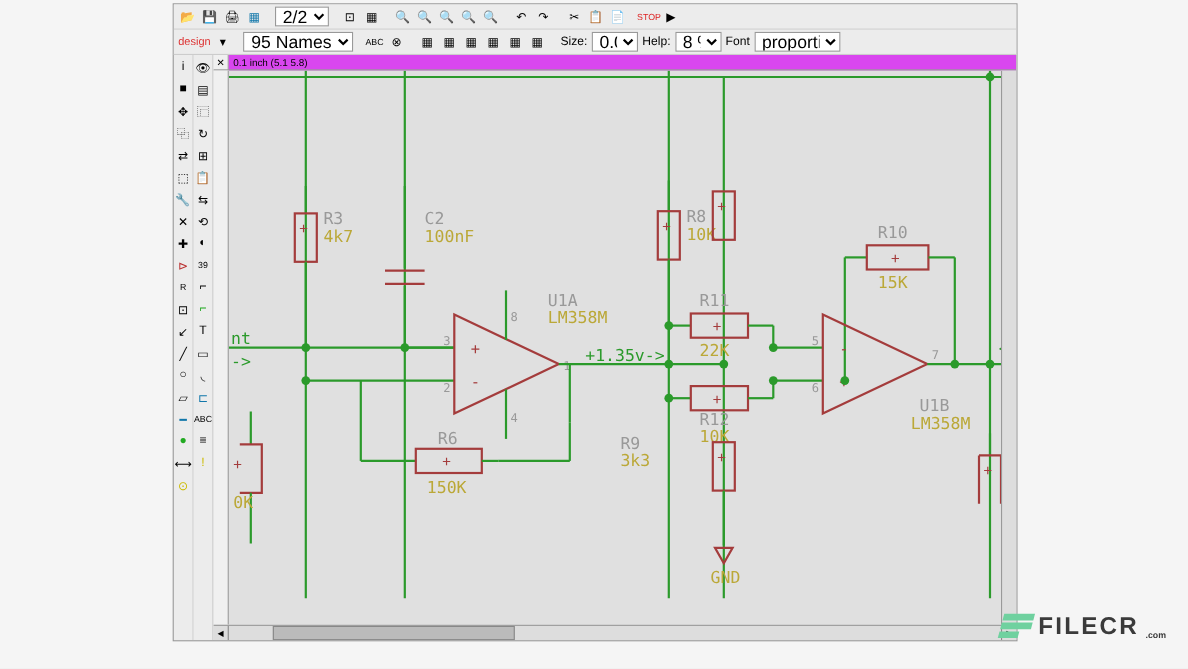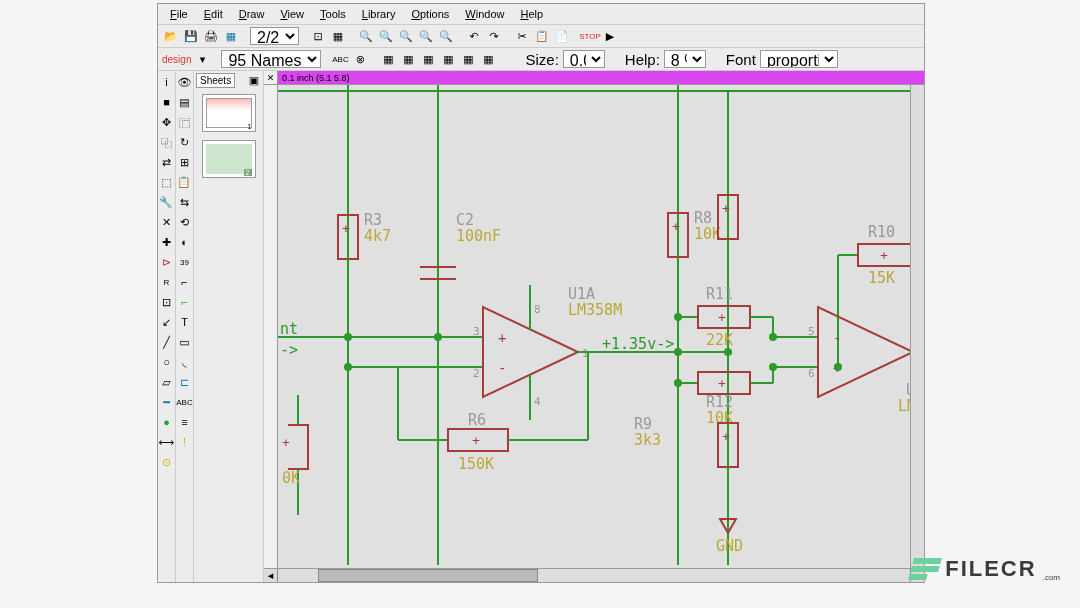--- a/index.html
+++ b/index.html
@@ -5,21 +5,21 @@
   * { margin:0; padding:0; box-sizing:border-box; }
   body { background:#f5f5f5; font-family:Tahoma,Geneva,sans-serif; font-size:11px; width:1080px; height:608px; overflow:hidden; position:relative; }
   .app { position:absolute; left:157px; top:3px; width:768px; height:580px; background:#e8e8e8; border:1px solid #999; display:flex; flex-direction:column; }
   .menubar { display:flex; gap:0; padding:2px 4px; background:#ececec; border-bottom:1px solid #ccc; }
   .menubar span { padding:2px 8px; cursor:default; }
   .menubar span:first-letter { text-decoration:underline; }
   .toolbar { display:flex; align-items:center; gap:2px; padding:2px 4px; background:#ececec; border-bottom:1px solid #ccc; min-height:22px; }
   .tbtn { width:18px; height:18px; display:flex; align-items:center; justify-content:center; font-size:11px; border:1px solid transparent; cursor:default; }
   .sel { height:18px; font-size:16px; border:1px solid #999; background:#fff; padding:0 2px; }
   .sep { width:6px; }
-  .lbl { padding:0 2px; font-size:15px;margin-left:16px; }
+  .lbl { padding:0 2px; font-size:11px; }
   .workrow { flex:1; display:flex; overflow:hidden; }
   .leftcol { width:18px; display:flex; flex-direction:column; gap:2px; padding:2px 0; background:#ececec; border-right:1px solid #ccc; align-items:center; }
   .leftcol2 { width:18px; display:flex; flex-direction:column; gap:2px; padding:2px 0; background:#ececec; border-right:1px solid #ccc; align-items:center; }
   .sheets { width:70px; background:#ececec; border-right:1px solid #ccc; display:flex; flex-direction:column; }
   .sheettab { font-size:10px; padding:1px 3px; border:1px solid #999; background:#fff; margin:2px; display:inline-block; }
   .thumb { margin:4px auto; width:54px; height:38px; border:1px solid #999; background:#fff; position:relative; font-size:7px; }
   .canvas-wrap { flex:1; display:flex; flex-direction:column; overflow:hidden; background:#e0e0e0; }
   .ruler-corner { display:flex; }
   .rulerh { height:14px; background:#d946ef; border-bottom:1px solid #999; font-size:9px; padding-left:4px; line-height:14px; flex:1; }
   .canvas-row { flex:1; display:flex; overflow:hidden; }
@@ -33,38 +33,27 @@
   svg text { font-family:monospace; }
   .comp-name { fill:#999; font-size:15px; }
   .comp-val { fill:#bba838; font-size:15px; }
   .net { stroke:#2b9a2b; stroke-width:2; fill:none; }
   .comp { stroke:#a43c3c; stroke-width:2; fill:none; }
   .junc { fill:#2b9a2b; }
   .pin { fill:#999; font-size:11px; }
   .watermark { position:absolute; right:20px; bottom:26px; font-family:Arial,sans-serif; font-size:22px; font-weight:bold; letter-spacing:2px; color:#3a3a3a; display:flex; align-items:center; gap:6px; }
   .watermark .bars{display:flex;flex-direction:column;gap:2px;transform:skewX(-15deg);}
   .watermark .bars span{display:block;width:28px;height:6px;background:#6fd19f;}
-  .watermark .sub{font-size:8px;font-weight:normal;letter-spacing:0;align-self:flex-end;}
+  .watermark .sub{font-size:8px;font-weight:bold;letter-spacing:0;align-self:flex-end;}
 </style>
 </head>
 <body>
 
 <div class="app">
 
-  <div class="menubar">
-    <span>File</span>
-    <span>Edit</span>
-    <span>Draw</span>
-    <span>View</span>
-    <span>Tools</span>
-    <span>Library</span>
-    <span>Options</span>
-    <span>Window</span>
-    <span>Help</span>
-  </div>
 
   <div class="toolbar">
     <div class="tbtn">📂</div>
     <div class="tbtn">💾</div>
     <div class="tbtn">🖨</div>
     <div class="tbtn" style="color:#17a">▦</div>
     <div class="sep"></div>
     <select class="sel"><option>2/2</option></select>
     <div class="sep"></div>
     <div class="tbtn">⊡</div>
@@ -151,34 +140,20 @@
       <div class="tbtn" style="color:#2a2">⌐</div>
       <div class="tbtn">T</div>
       <div class="tbtn">▭</div>
       <div class="tbtn">◟</div>
       <div class="tbtn" style="color:#17a">⊏</div>
       <div class="tbtn" style="font-size:8px">ABC</div>
       <div class="tbtn">≡</div>
       <div class="tbtn" style="color:#cb0">!</div>
     </div>
 
-    <div class="sheets">
-      <div style="display:flex;align-items:center">
-        <span class="sheettab">Sheets</span>
-        <span class="tbtn" style="margin-left:auto">▣</span>
-      </div>
-      <div class="thumb">
-        <div style="position:absolute;inset:3px;border:1px solid #a99;background:linear-gradient(#fbb,#fff 40%)"></div>
-        <div style="position:absolute;bottom:1px;right:3px">1</div>
-      </div>
-      <div class="thumb">
-        <div style="position:absolute;inset:3px;background:#cde5cc"></div>
-        <div style="position:absolute;bottom:1px;right:3px;background:#7a7;color:#fff;padding:0 2px">2</div>
-      </div>
-    </div>
 
     <div class="canvas-wrap">
       <div class="ruler-corner">
         <div style="width:14px;height:14px;background:#f0f0f0;border-right:1px solid #999;border-bottom:1px solid #999;display:flex;align-items:center;justify-content:center;font-size:9px">✕</div>
         <div class="rulerh">0.1 inch (5.1 5.8)</div>
       </div>
       <div class="canvas-row">
         <div class="rulerv"></div>
         <div class="canvas">
           <svg width="720" height="480" viewBox="0 0 720 480">

